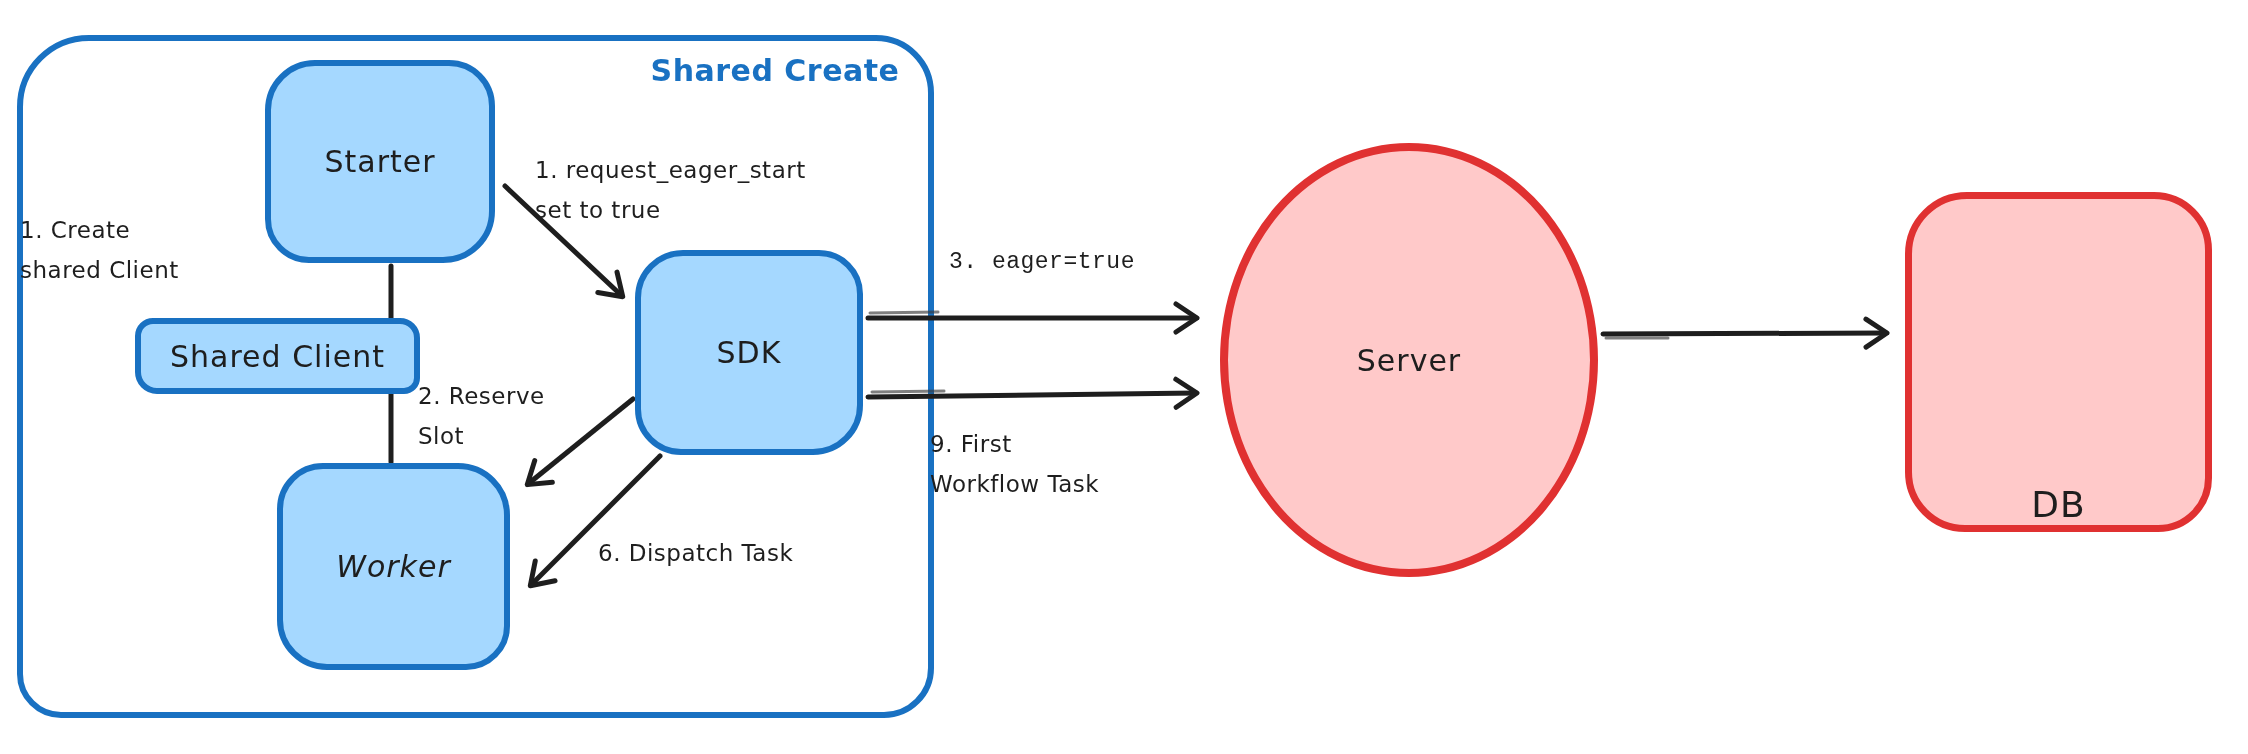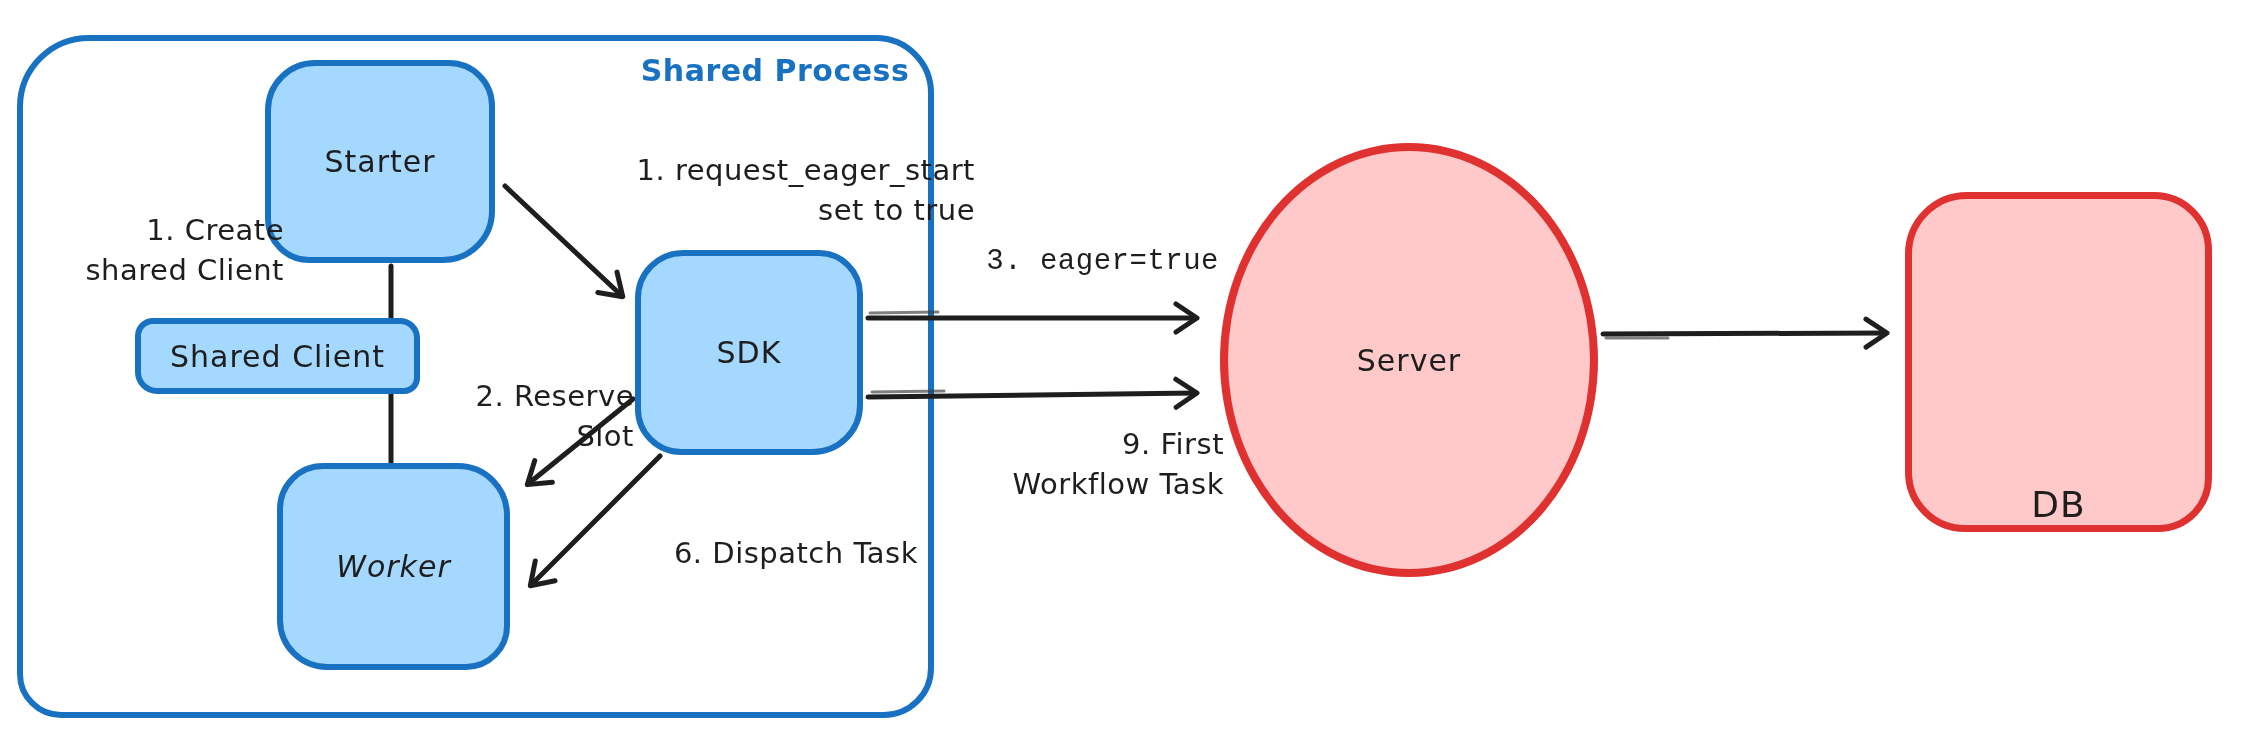--- a/index.html
+++ b/index.html
@@ -40,39 +40,39 @@
   .node.red{background:var(--red-fill,#ffc9c9);border-color:var(--red-stroke,#e03131);}
   .node-starter{left:265px;top:60px;width:230px;height:203px;border-radius:50px 46px 52px 44px;}
   .node-shared-client{left:135px;top:318px;width:285px;height:76px;border-radius:18px 20px 16px 22px;font-size:30px;}
   .node-worker{left:277px;top:463px;width:233px;height:207px;border-radius:46px 52px 44px 50px;font-style:italic;}
   .node-sdk{left:635px;top:250px;width:228px;height:205px;border-radius:48px 44px 50px 46px;}
   .node-server{left:1220px;top:143px;width:378px;height:434px;border-radius:50%;border-width:8px;}
   .node-db{left:1905px;top:192px;width:307px;height:340px;border-radius:62px 58px 54px 60px;border-width:7px;font-size:36px;align-items:flex-end;}
 
   
   .note{
-    position:absolute;z-index:3;text-align:right;
-    font-size:29px;line-height:40px;letter-spacing:.5px;
+    position:absolute;z-index:3;text-align:left;
+    font-size:23px;line-height:40px;letter-spacing:.5px;
     color:var(--ink,#1e1e1e);white-space:nowrap;
   }
   .note-create{left:20px;top:210px;width:264px;}
   .note-request{left:535px;top:150px;width:440px;}
   .note-reserve{left:418px;top:376px;width:216px;}
   .note-eager{left:949px;top:242px;width:270px;font-family:Liberation Mono, monospace;}
   .note-first{left:930px;top:424px;width:294px;}
   .note-start-wf{left:1588px;top:236px;width:320px;}
   .note-dispatch{left:598px;top:533px;width:320px;}
 </style>
 </head>
 <body>
 
 <div class="stage">
 
   <div class="group-box"></div>
-  <div class="group-label">Shared Process</div>
+  <div class="group-label">Shared Create</div>
 
   <svg class="edges" width="2248" height="754" viewBox="0 0 2248 754">
     <defs>
       <marker id="arrow" viewBox="-26 -18 32 36" refX="-1" refY="0" markerWidth="32" markerHeight="36" orient="auto" markerUnits="userSpaceOnUse" style="overflow:visible">
         <path class="arrowhead-path" d="M-21,-14 L0,0 L-21,14"></path>
       </marker>
     </defs>
 
     <path class="edge" d="M391,266 L391,462"></path>
     <path class="edge" d="M505,186 L622,296" marker-end="url(#arrow)"></path>

